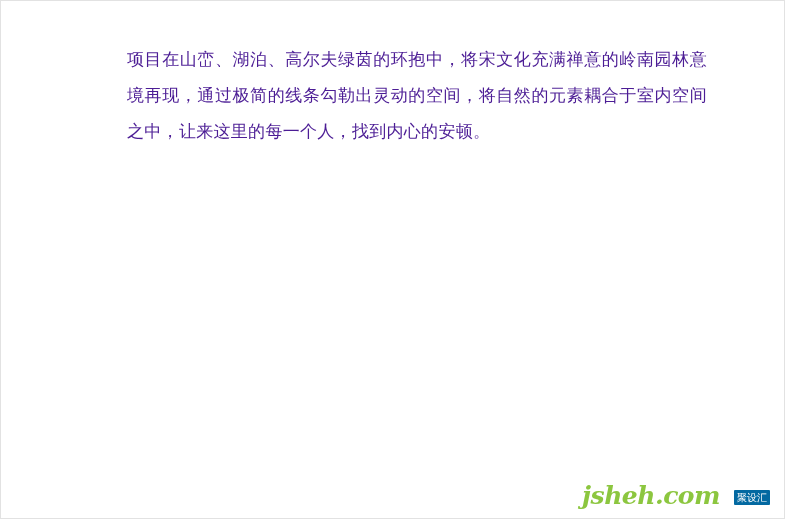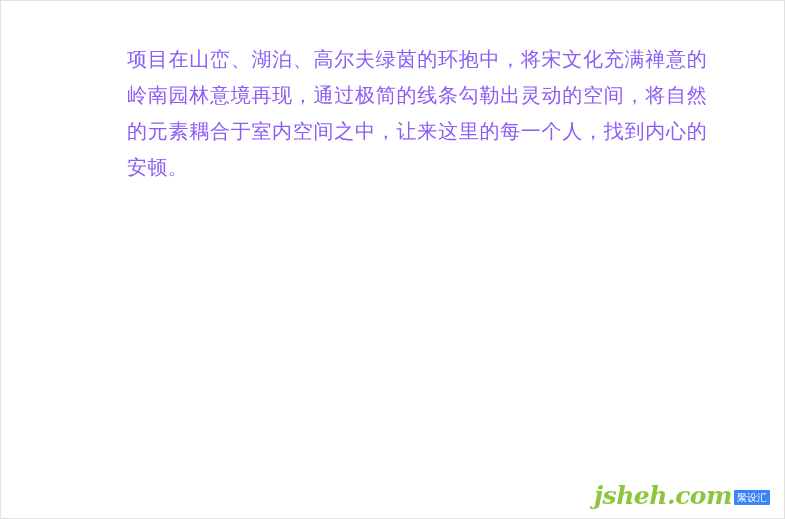--- a/index.html
+++ b/index.html
@@ -25,50 +25,50 @@
     background: #ffffff;
   }
   .article {
     position: absolute;
     left: 126px;
     top: 40px;
     width: 580px;
   }
   .para {
     margin: 0 0 30px 0;
-    font-size: 20px;
+    font-size: 17px;
     line-height: 36px;
-    color: #8b5cf6;
+    color: #4c1d95;
     text-align: justify;
     letter-spacing: 0.3px;
     font-weight: 400;
   }
   .para:last-child {
     margin-bottom: 0;
   }
   .watermark {
     position: absolute;
     right: 14px;
     bottom: 10px;
     display: flex;
     align-items: flex-end;
-    gap: 2px;
+    gap: 14px;
     user-select: none;
   }
   .wm-main {
     font-family: "DejaVu Serif", "Liberation Serif", serif;
     font-style: italic;
     font-weight: bold;
     font-size: 25px;
     line-height: 25px;
     color: #8cc63f;
     letter-spacing: -0.5px;
   }
   .wm-badge {
-    background: #3b82f6;
+    background: #0369a1;
     color: #ffffff;
     font-size: 10px;
     line-height: 13px;
     padding: 1px 3px 1px 3px;
     border-radius: 1px;
     margin-bottom: 3px;
     font-family: "DejaVu Sans", "Liberation Sans", sans-serif;
     letter-spacing: 0;
   }
 </style>

